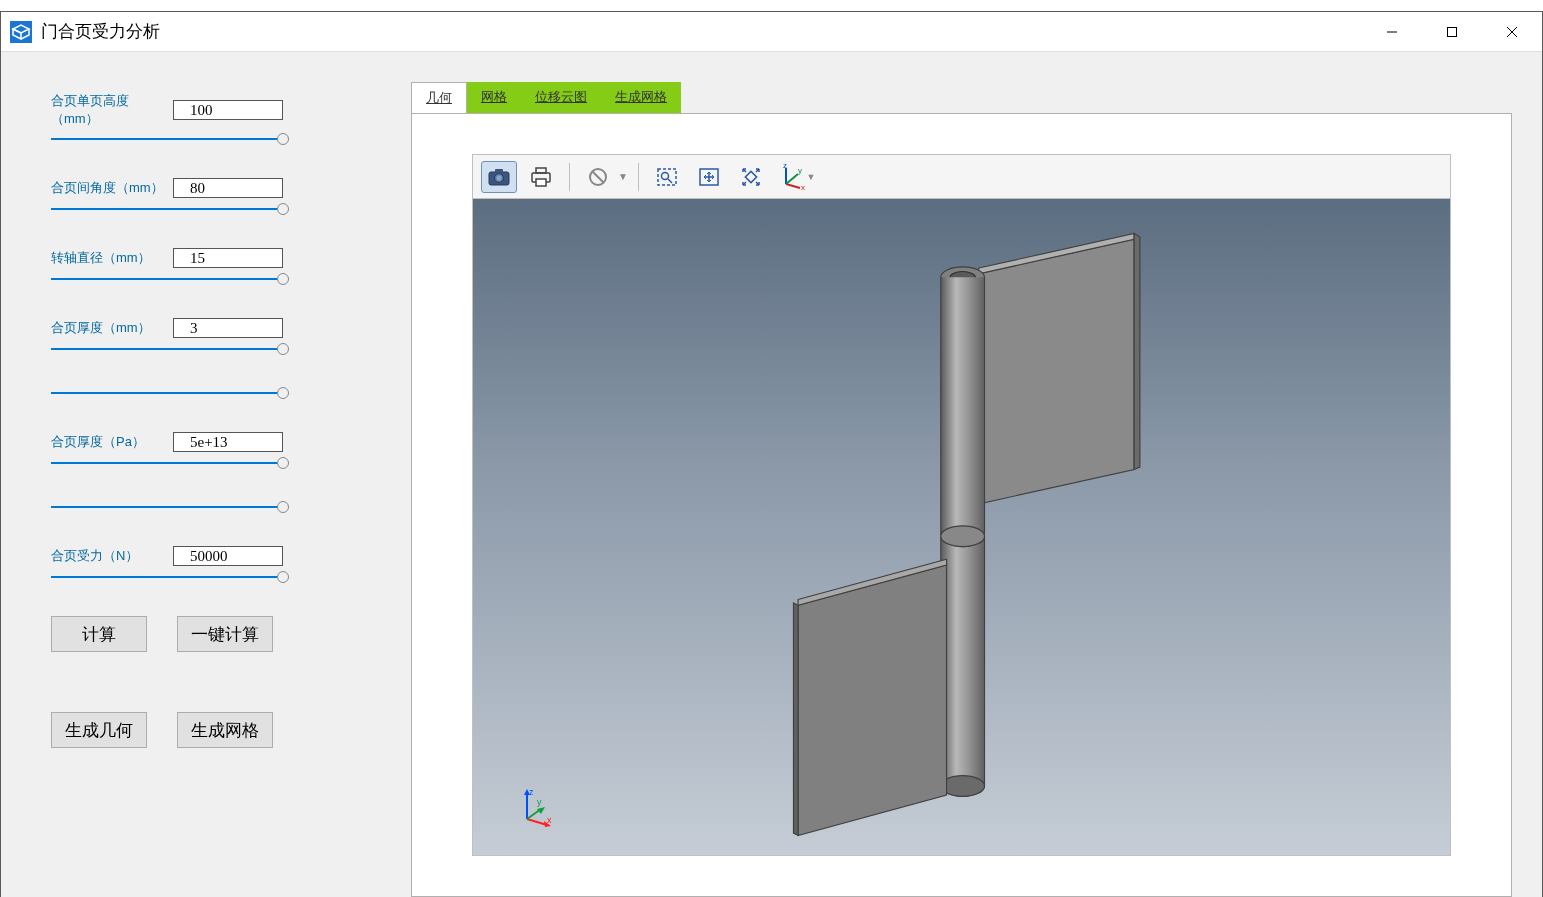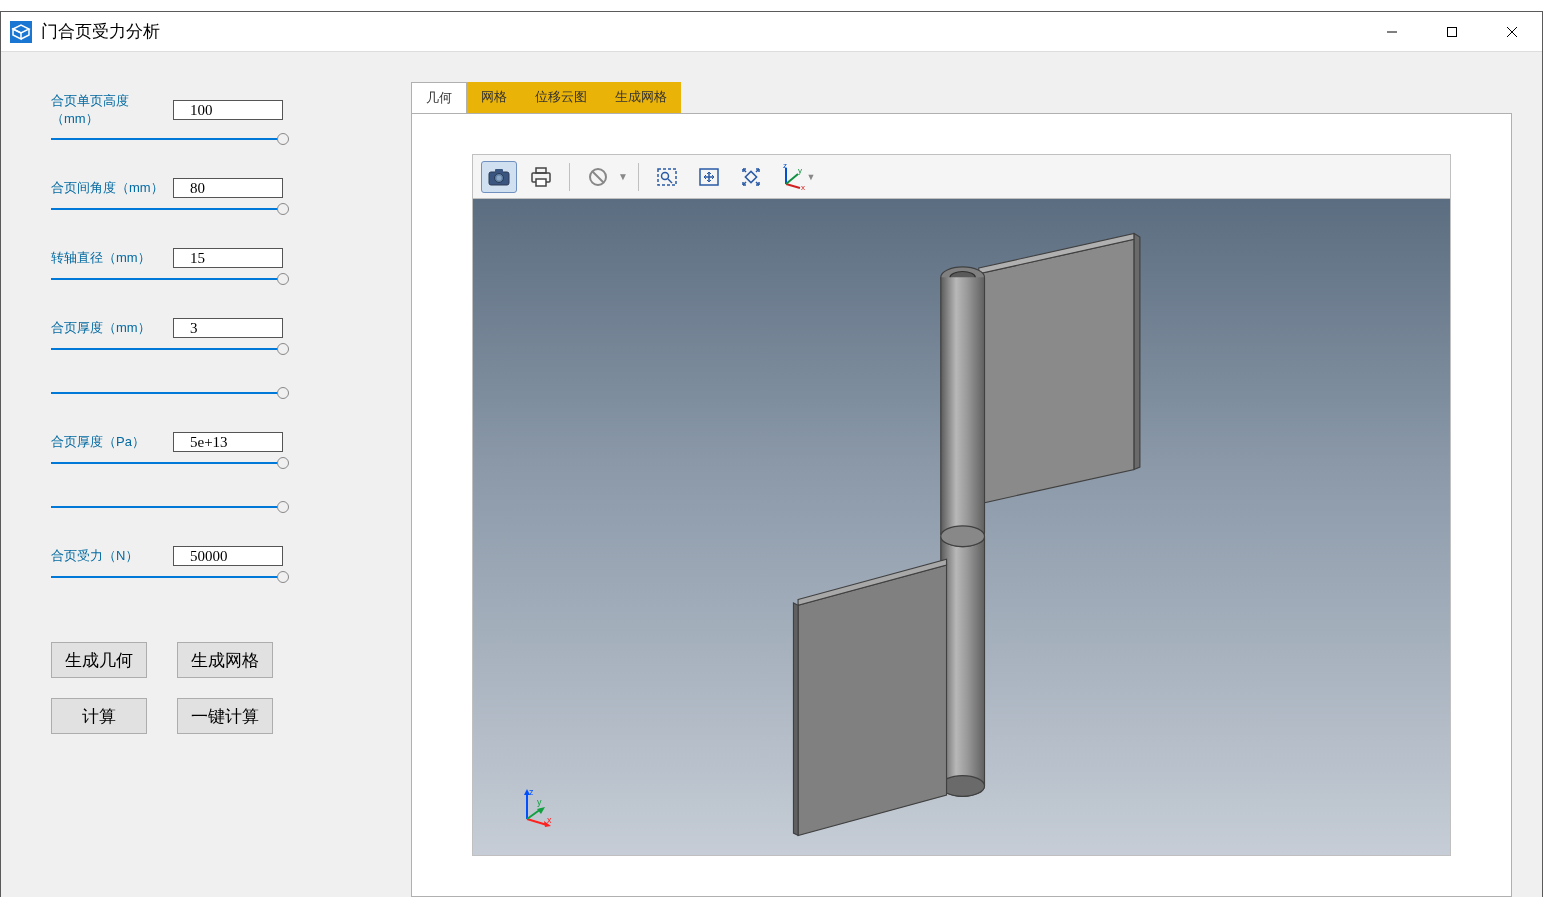--- a/index.html
+++ b/index.html
@@ -123,24 +123,25 @@
   flex: 1;
   display: flex;
   flex-direction: column;
   padding-top: 20px;
   padding-right: 20px;
 }
 .tabs {
   display: flex;
   font-size: 13px;
   color: #333;
+  text-decoration: underline;
 }
 .tab {
   padding: 6px 14px;
-  background: #eab308;
+  background: #84cc16;
   cursor: pointer;
 }
 .tab.active {
   background: #fff;
   border: 1px solid #b0b0b0;
   border-bottom: none;
 }
 .viewport-wrap {
   flex: 1;
   background: #fff;
@@ -310,27 +311,27 @@
             <div class="param-label">合页受力（N）</div>
             <input class="param-input" value="50000" style="">
           </div>
           <div class="slider-track">
             <div class="slider-line"></div>
               <div class="slider-fill"></div>
               <div class="slider-thumb"></div>
           </div>
         </div>
 
+        <div class="btn-row" style="margin-top:0">
+          <button class="action-btn">计算</button>
+          <button class="action-btn">一键计算</button>
+        </div>
         <div class="btn-row">
           <button class="action-btn">生成几何</button>
           <button class="action-btn">生成网格</button>
-        </div>
-        <div class="btn-row" style="margin-top:0">
-          <button class="action-btn">计算</button>
-          <button class="action-btn">一键计算</button>
         </div>
       </div>
 
       <div class="main-area">
         <div class="tabs">
           <div class="tab active">几何</div>
           <div class="tab">网格</div>
           <div class="tab">位移云图</div>
           <div class="tab">生成网格</div>
         </div>

